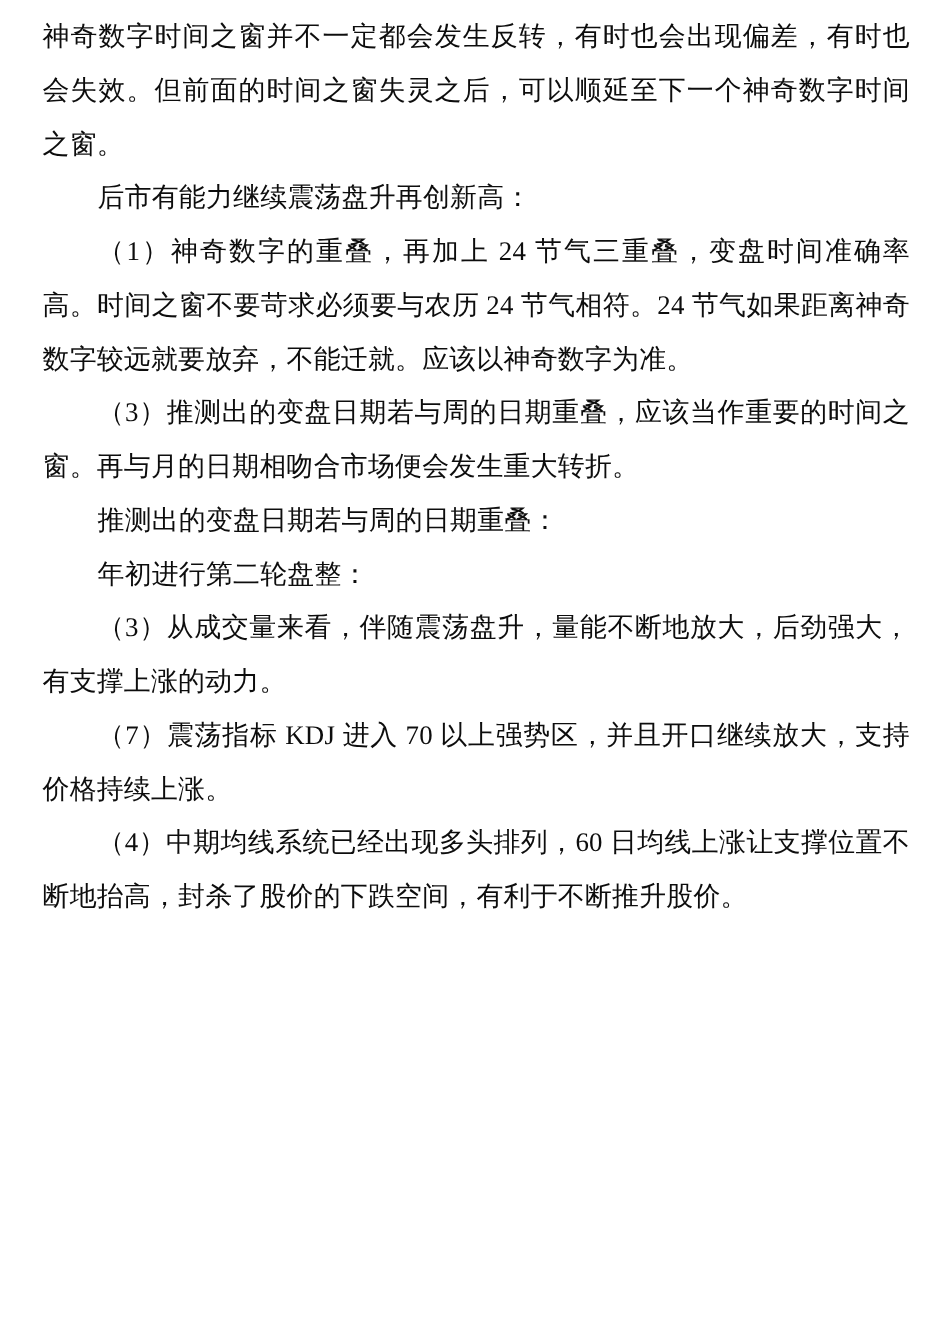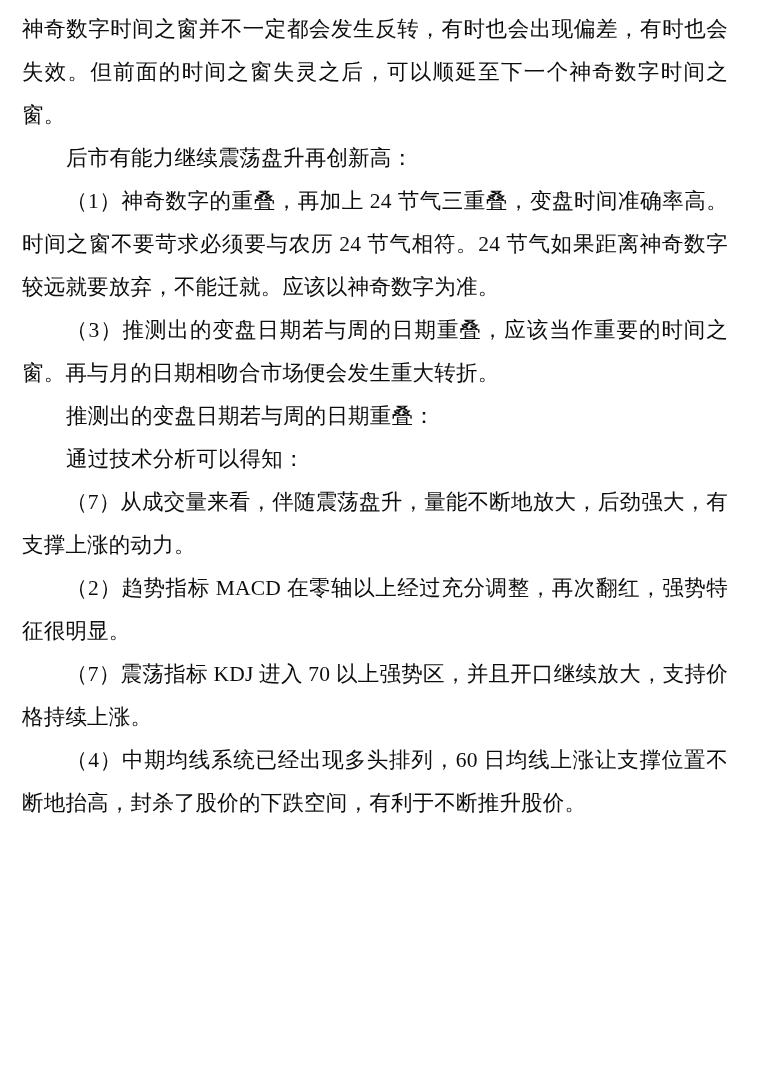--- a/index.html
+++ b/index.html
@@ -19,21 +19,21 @@
     width: 758px;
     height: 1067px;
     box-sizing: border-box;
     padding: 8px 30px 0 22px;
   }
   .para {
     font-size: 21.5px;
     line-height: 43px;
     text-align: justify;
     text-justify: inter-ideograph;
-    margin: 0 0 0 0;
+    margin: 0 0 0 12px;
     letter-spacing: 0.2px;
     font-family: "Liberation Serif", "DejaVu Serif", serif;
   }
   .indent {
     text-indent: 44px;
   }
   .noindent {
     text-indent: 0;
   }
   
@@ -44,19 +44,18 @@
 </head>
 <body>
 
 <div id="page">
 
   <p class="para noindent">神奇数字时间之窗并不一定都会发生反转，有时也会出现偏差，有时也会失效。但前面的时间之窗失灵之后，可以顺延至下一个神奇数字时间之窗。</p>
   <p class="para indent">后市有能力继续震荡盘升再创新高：</p>
   <p class="para indent">（1）神奇数字的重叠，再加上 24 节气三重叠，变盘时间准确率高。时间之窗不要苛求必须要与农历 24 节气相符。24 节气如果距离神奇数字较远就要放弃，不能迁就。应该以神奇数字为准。</p>
   <p class="para indent">（3）推测出的变盘日期若与周的日期重叠，应该当作重要的时间之窗。再与月的日期相吻合市场便会发生重大转折。</p>
   <p class="para indent">推测出的变盘日期若与周的日期重叠：</p>
-  <p class="para indent">通过技术分析可以得知：</p>
-  <p class="para indent">（7）从成交量来看，伴随震荡盘升，量能不断地放大，后劲强大，有支撑上涨的动力。</p>
-  <p class="para indent">（2）趋势指标 MACD 在零轴以上经过充分调整，再次翻红，强势特征很明显。</p>
+  <p class="para indent">年初进行第二轮盘整：</p>
+  <p class="para indent">（3）从成交量来看，伴随震荡盘升，量能不断地放大，后劲强大，有支撑上涨的动力。</p>
   <p class="para indent">（7）震荡指标 KDJ 进入 70 以上强势区，并且开口继续放大，支持价格持续上涨。</p>
   <p class="para indent">（4）中期均线系统已经出现多头排列，60 日均线上涨让支撑位置不断地抬高，封杀了股价的下跌空间，有利于不断推升股价。</p>
 
 </div>
 
 </body></html>

